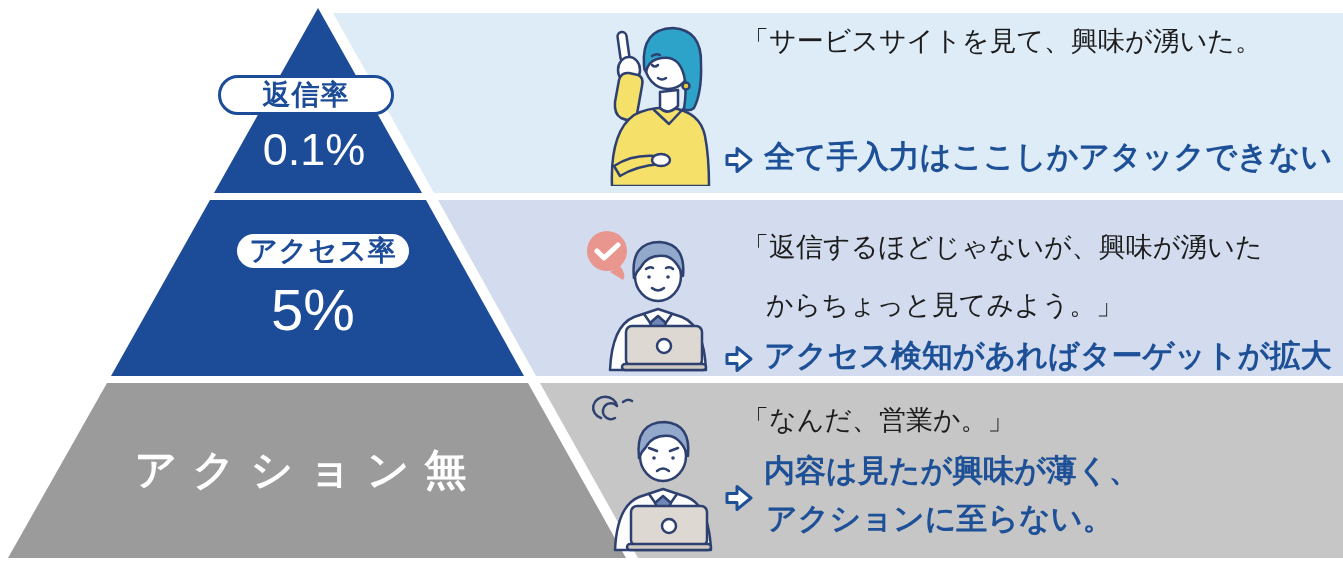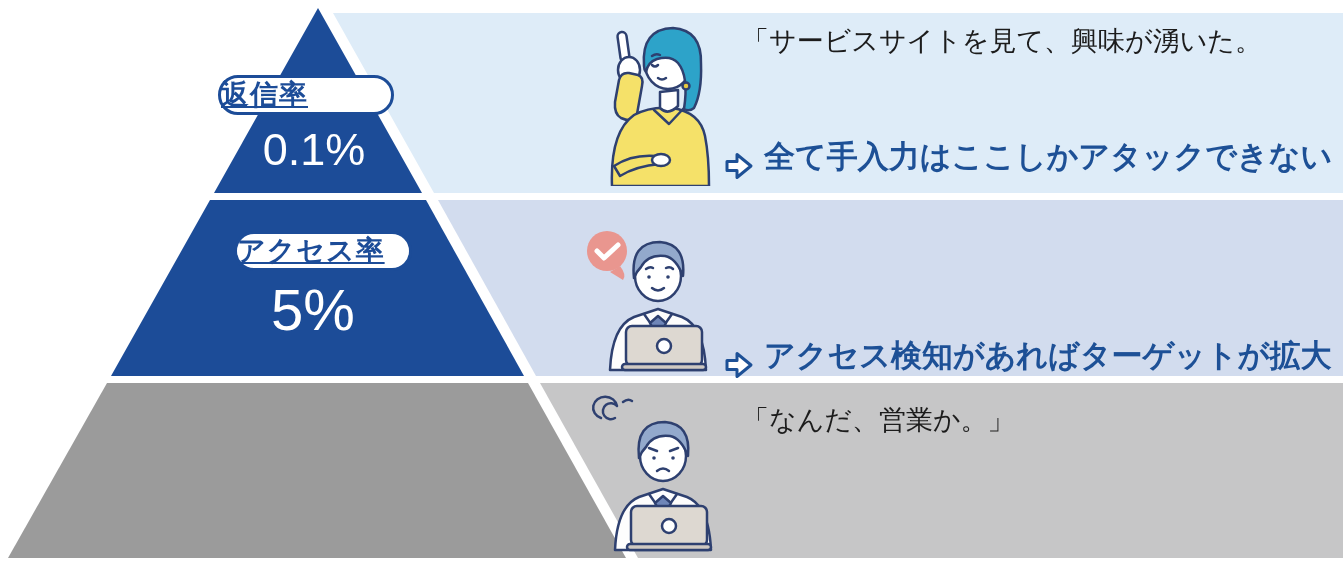--- a/index.html
+++ b/index.html
@@ -5,32 +5,31 @@
   html,body{margin:0;padding:0;background:#fff;}
   .canvas{
     position:relative;width:1343px;height:565px;background:#ffffff;overflow:hidden;
     font-family:"Liberation Sans","DejaVu Sans",sans-serif;
   }
   .bg-svg{position:absolute;left:0;top:0;width:1343px;height:565px;display:block;}
   .abs{position:absolute;}
   
   .pill{
     box-sizing:border-box;background:#ffffff;border:3px solid #1c4c98;border-radius:22px;
-    color:#1c4c98;font-size:28px;font-weight:600;display:flex;align-items:center;justify-content:flex-start;
+    color:#1c4c98;font-size:28px;font-weight:600;display:flex;align-items:center;justify-content:center;
     letter-spacing:1px;
-    text-decoration:underline;
   }
   .tier-value{color:#ffffff;font-weight:400;text-align:center;letter-spacing:0px;}
   .tier3-label{
     color:#ffffff;font-weight:700;font-size:42px;letter-spacing:15px;text-align:center;white-space:nowrap;
   }
   
   .quote{color:#1c1c1c;font-size:27px;font-weight:500;line-height:58px;white-space:nowrap;}
   .quote .indent{padding-left:24px;}
-  .point{display:flex;align-items:flex-end;white-space:nowrap;}
+  .point{display:flex;align-items:center;white-space:nowrap;}
   .point .arrow{flex:0 0 auto;margin:6px 10px 0 0;}
   .point .ptext{color:#1d5096;font-size:31px;font-weight:800;line-height:48px;}
   .point .ptext .pindent{padding-left:2px;}
   .illus{position:absolute;}
 </style>
 </head>
 <body>
 
 <div class="canvas">
 
@@ -48,20 +47,21 @@
   <div class="pill abs" style="left:218px;top:75px;width:176px;height:40px;">
     <span>返信率</span>
   </div>
   <div class="tier-value abs" style="left:234px;top:124px;width:160px;font-size:45px;">0.1%</div>
 
   <div class="pill abs" style="left:234px;top:231px;width:178px;height:40px;">
     <span>アクセス率</span>
   </div>
   <div class="tier-value abs" style="left:233px;top:276px;width:160px;font-size:58px;">5%</div>
 
+  <div class="tier3-label abs" style="left:98px;top:442px;width:420px;">アクション無</div>
 
   <svg class="illus" style="left:588px;top:14px;" width="132" height="172" viewBox="0 0 132 172">
     <g stroke="#2e4070" stroke-width="2.5" stroke-linecap="round" stroke-linejoin="round">
 
       <rect x="31" y="18" width="9" height="30" rx="4.5" fill="#ffffff" transform="rotate(-8 35 33)"></rect>
       <ellipse cx="41" cy="56" rx="11" ry="13" fill="#ffffff"></ellipse>
 
       <path d="M33,104 Q26,100 27,88 L31,66 Q33,58 41,59 L50,61 Q56,63 54,72 L49,100 Q46,110 33,104 Z" fill="#f5e169"></path>
 
       <path d="M24,172 Q22,118 46,101 Q62,92 84,94 Q112,98 117,122 Q121,142 121,172 Z" fill="#f5e169"></path>
@@ -113,20 +113,24 @@
       <path d="M86,46 q4,-2 7,1" fill="none"></path>
       <circle cx="69" cy="55" r="1.8" fill="#2e4070" stroke="none"></circle>
       <circle cx="88" cy="55" r="1.8" fill="#2e4070" stroke="none"></circle>
       <path d="M72,66 q6,5 12,0" fill="none"></path>
 
       <rect x="46" y="104" width="76" height="40" rx="6" fill="#ddd8d1"></rect>
       <circle cx="84" cy="124" r="7" fill="#ffffff"></circle>
       <rect x="42" y="142" width="84" height="6" rx="3" fill="#cfc9c2"></rect>
     </g>
   </svg>
+  <div class="quote abs" style="left:742px;top:218px;">
+    <div>「返信するほどじゃないが、興味が湧いた</div>
+    <div class="indent">からちょっと見てみよう。」</div>
+  </div>
   <div class="point abs" style="left:724px;top:332px;">
     <svg class="arrow" width="30" height="30" viewBox="0 0 30 30">
       <polygon points="3,10.5 13,10.5 13,3.5 27,15 13,26.5 13,19.5 3,19.5" fill="#ffffff" stroke="#1d5096" stroke-width="3" stroke-linejoin="round"></polygon>
     </svg>
     <div class="ptext">アクセス検知があればターゲットが拡大</div>
   </div>
 
   <svg class="illus" style="left:585px;top:392px;" width="150" height="160" viewBox="0 0 150 160">
     <g stroke="#2e4070" stroke-width="2.5" stroke-linecap="round" stroke-linejoin="round">
 
@@ -149,14 +153,23 @@
       <path d="M72,79 q6,-5 12,0" fill="none"></path>
 
       <rect x="46" y="114" width="76" height="40" rx="6" fill="#ddd8d1"></rect>
       <circle cx="84" cy="134" r="7" fill="#ffffff"></circle>
       <rect x="42" y="152" width="84" height="6" rx="3" fill="#cfc9c2"></rect>
     </g>
   </svg>
   <div class="quote abs" style="left:742px;top:398px;line-height:44px;">
     <div>「なんだ、営業か。」</div>
   </div>
+  <div class="point abs" style="left:724px;top:447px;">
+    <svg class="arrow" width="30" height="30" viewBox="0 0 30 30">
+      <polygon points="3,10.5 13,10.5 13,3.5 27,15 13,26.5 13,19.5 3,19.5" fill="#ffffff" stroke="#1d5096" stroke-width="3" stroke-linejoin="round"></polygon>
+    </svg>
+    <div class="ptext">
+      <div>内容は見たが興味が薄く、</div>
+      <div class="pindent">アクションに至らない。</div>
+    </div>
+  </div>
 
 </div>
 
 </body></html>

